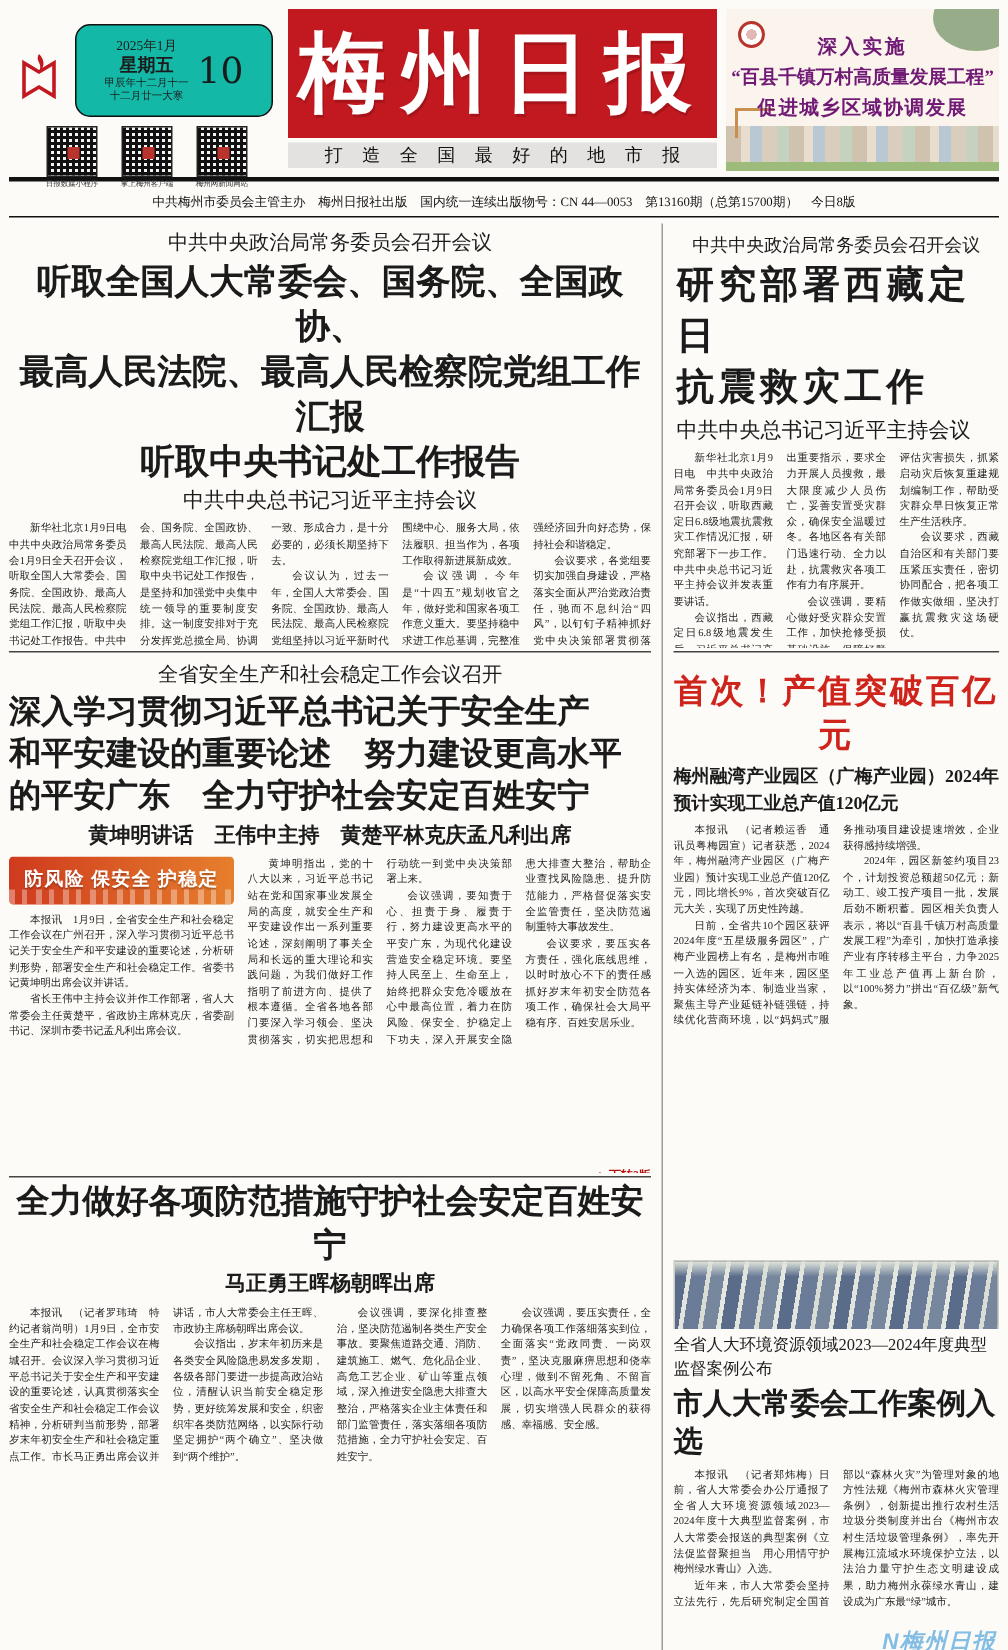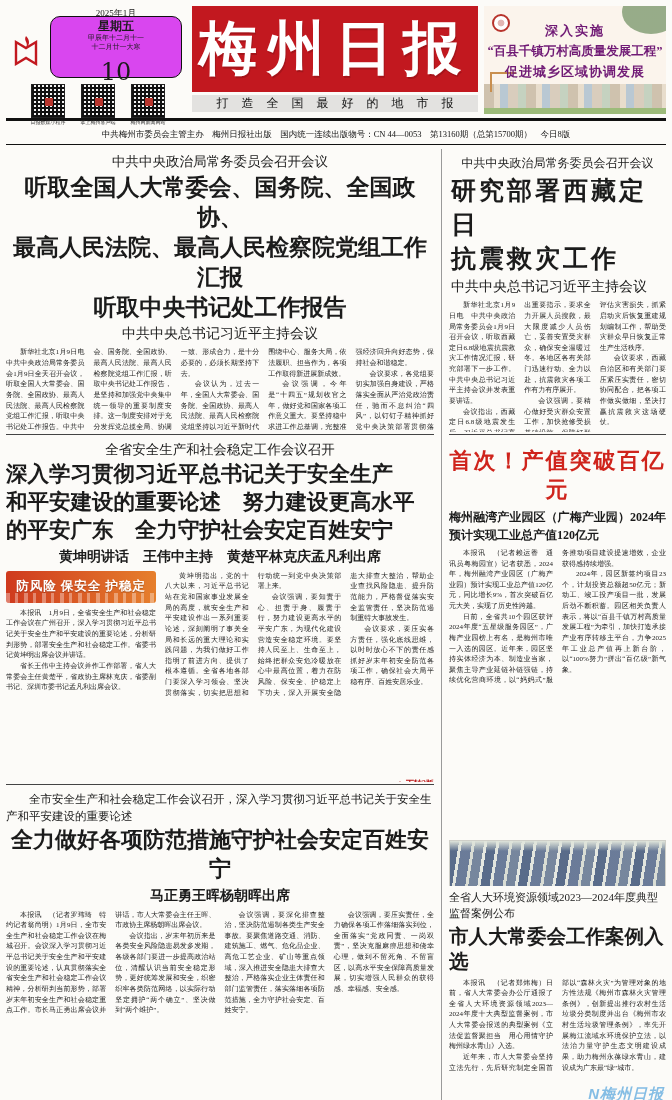--- a/index.html
+++ b/index.html
@@ -9,22 +9,21 @@
     background:#fcfbf8; color:#1b1b1b; overflow:hidden;
     font-family:"Liberation Serif","DejaVu Serif",serif; padding:6px 6px 0 6px;
   }
   
   .hdr { display:flex; height:108px; }
   .hdr-left { width:180px; position:relative; }
   .logo { position:absolute; left:4px; top:24px; }
   .datebox {
     position:absolute; left:44px; top:10px; width:132px; height:62px;
     border:1.5px solid #111; border-radius:10px; display:flex; align-items:center; justify-content:center; gap:6px;
-    background:#d946ef;
-    flex-direction:column;
+    background:#14b8a6;
   }
   .datebox .stack { text-align:center; line-height:1.25; }
   .d-ym { font-size:9px; }
   .d-wd { font-size:12px; font-weight:bold; }
   .d-lunar { font-size:7px; }
   .d-day { font-size:24px; font-weight:normal; font-family:"DejaVu Serif",serif; }
   .qrrow { position:absolute; left:22px; top:78px; display:flex; gap:10px; }
   .qr { width:40px; text-align:center; }
   .qr .qbox {
     width:34px; height:34px; margin:0 auto; border:1px solid #222; position:relative;
@@ -232,21 +231,20 @@
                 <p>会议要求，要压实各方责任，强化底线思维，以时时放心不下的责任感抓好岁末年初安全防范各项工作，确保社会大局平稳有序、百姓安居乐业。</p>
               </div>
           </div>
         </div>
         <span class="continued">►下转3版</span>
       </div>
 
       <div class="rule"></div>
 
       <div class="sec-city">
-        <p class="kicker-left">全市安全生产和社会稳定工作会议召开，深入学习贯彻习近平总书记关于安全生产和平安建设的重要论述</p>
         <div class="headline h-city">全力做好各项防范措施守护社会安定百姓安宁</div>
         <div class="byline">马正勇王晖杨朝晖出席</div>
         <div class="body cols-4 body-city">
             <p>本报讯　（记者罗玮琦　特约记者翁尚明）1月9日，全市安全生产和社会稳定工作会议在梅城召开。会议深入学习贯彻习近平总书记关于安全生产和平安建设的重要论述，认真贯彻落实全省安全生产和社会稳定工作会议精神，分析研判当前形势，部署岁末年初安全生产和社会稳定重点工作。市长马正勇出席会议并讲话，市人大常委会主任王晖、市政协主席杨朝晖出席会议。</p>
             <p>会议指出，岁末年初历来是各类安全风险隐患易发多发期，各级各部门要进一步提高政治站位，清醒认识当前安全稳定形势，更好统筹发展和安全，织密织牢各类防范网络，以实际行动坚定拥护“两个确立”、坚决做到“两个维护”。</p>
             <p>会议强调，要深化排查整治，坚决防范遏制各类生产安全事故。要聚焦道路交通、消防、建筑施工、燃气、危化品企业、高危工艺企业、矿山等重点领域，深入推进安全隐患大排查大整治，严格落实企业主体责任和部门监管责任，落实落细各项防范措施，全力守护社会安定、百姓安宁。</p>
             <p>会议强调，要压实责任，全力确保各项工作落细落实到位，全面落实“党政同责、一岗双责”，坚决克服麻痹思想和侥幸心理，做到不留死角、不留盲区，以高水平安全保障高质量发展，切实增强人民群众的获得感、幸福感、安全感。</p>
           </div>
       </div>
 

